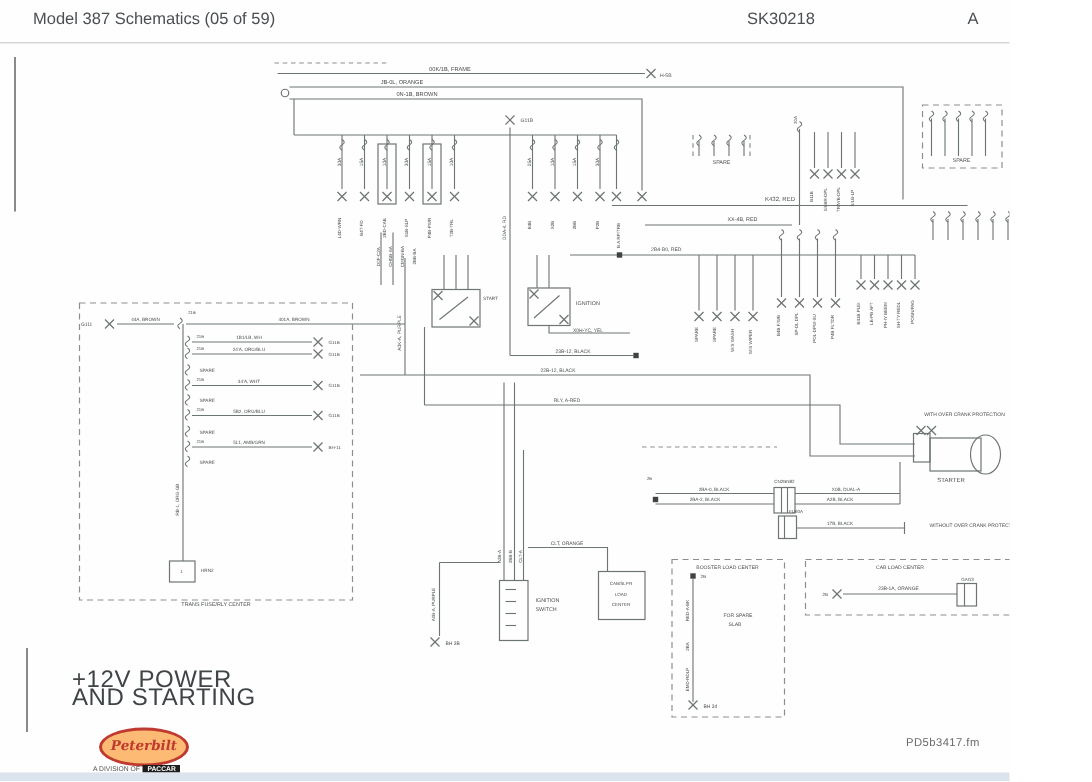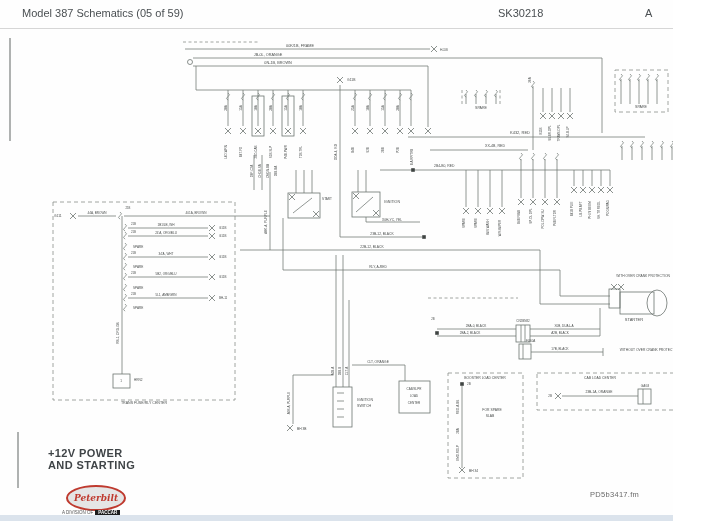--- a/index.html
+++ b/index.html
@@ -1,29 +1,29 @@
 <!DOCTYPE html>
 <html><head>
 <meta charset="utf-8">
 <style>
   html,body{margin:0;padding:0;background:#fff;}
   .page{position:relative;width:673px;height:521px;background:#fefefe;overflow:hidden;
         font-family:"Liberation Sans",sans-serif;}
   .hdr-text{position:absolute;font-size:11px;color:#4a4f52;white-space:nowrap;}
   .hdr-rule{position:absolute;left:0;top:28px;width:728px;height:1px;background:#d6d6d6;}
-  .ftr-title{position:absolute;left:48px;top:448px;font-size:11px;line-height:11.5px;
-             color:#3f4447;letter-spacing:.4px;white-space:pre-line;font-weight:bold;}
+  .ftr-title{position:absolute;left:48px;top:448px;font-size:16px;line-height:11.5px;
+             color:#3f4447;letter-spacing:.4px;white-space:pre-line;}
   .logo{position:absolute;left:66px;top:485px;width:56px;height:22px;border:2px solid #bf3a2f;
-        border-radius:50%;display:flex;align-items:center;justify-content:center;background:#e5e5e5;}
+        border-radius:50%;display:flex;align-items:center;justify-content:center;background:#fdba74;}
   .logo-text{font-family:"DejaVu Serif",serif;font-style:italic;font-weight:bold;
              font-size:9px;color:#bf3a2f;}
   .logo-tagline{position:absolute;left:62px;top:510px;font-size:4.5px;color:#555;
                 display:flex;align-items:center;gap:2px;white-space:nowrap;}
   .paccar{background:#1d1d1d;color:#fff;padding:0 3px;font-weight:bold;font-size:4.5px;}
-  .fileref{position:absolute;left:590px;top:490px;font-size:7.5px;color:#6a6a6a;letter-spacing:.3px;}
+  .fileref{position:absolute;left:604px;top:490px;font-size:7.5px;color:#6a6a6a;letter-spacing:.3px;}
   .bottom-strip{position:absolute;left:0;top:515px;width:728px;height:6px;background:#dbe3ec;}
   svg text{font-family:"Liberation Sans",sans-serif;fill:#4b4f4e;}
   .schematic{position:absolute;left:0;top:0;}
 </style>
 </head>
 <body>
 
 <div class="page">
   <div class="hdr-text" style="left:22px;top:7px;">Model 387 Schematics (05 of 59)</div>
   <div class="hdr-text" style="left:498px;top:7px;">SK30218</div>

